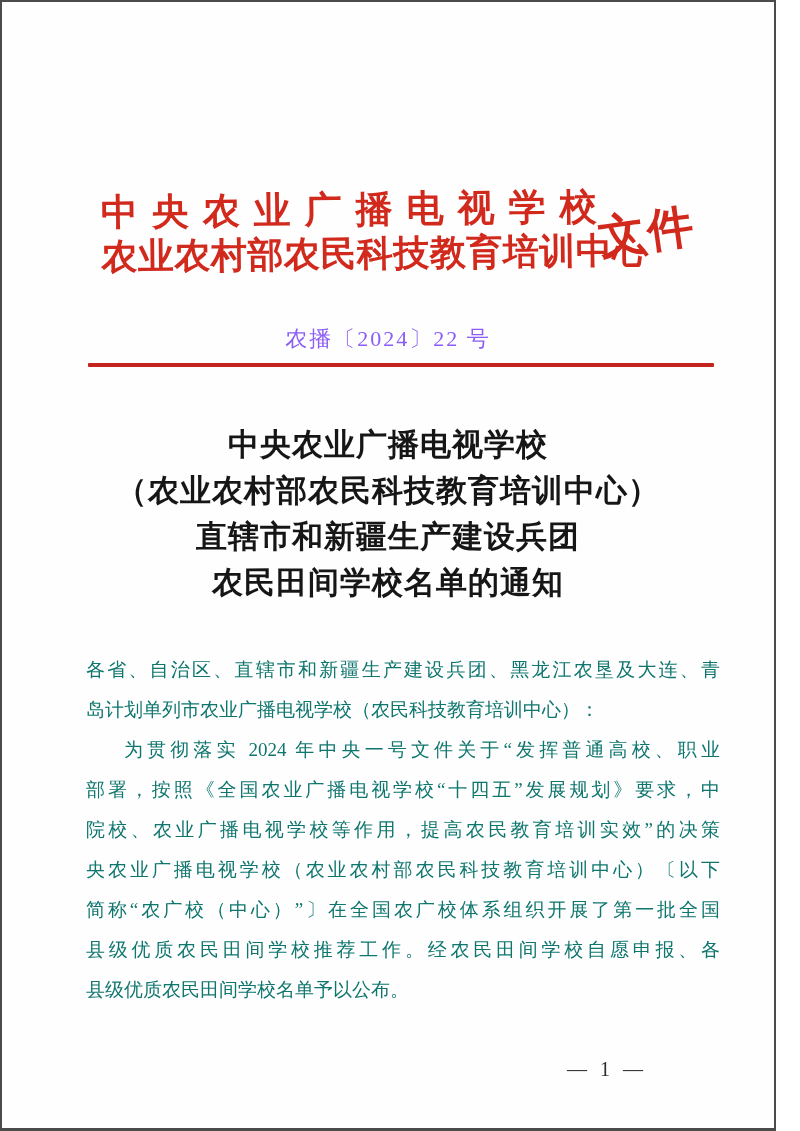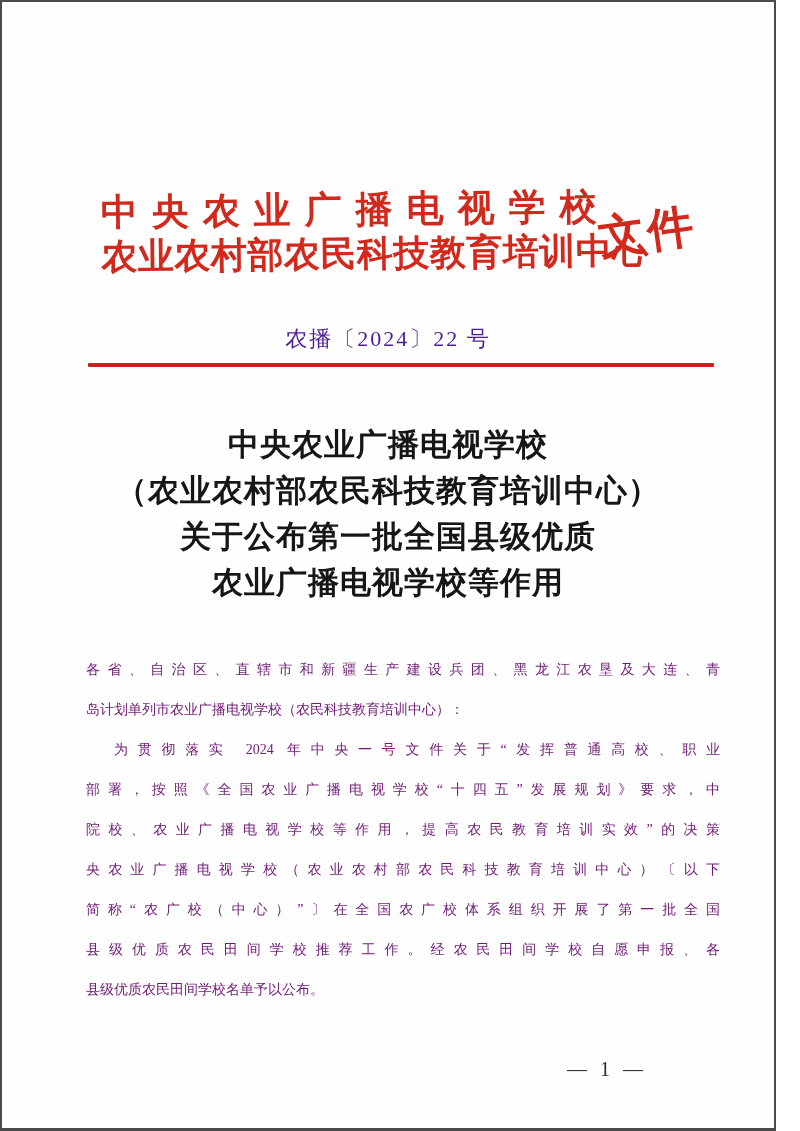--- a/index.html
+++ b/index.html
@@ -59,21 +59,21 @@
 
   
   .doc-number {
     position: absolute;
     left: 0;
     right: 0;
     top: 322px;
     text-align: center;
     font-size: 22px;
     letter-spacing: 2px;
-    color: #4c1d95;
+    color: #8b5cf6;
   }
   .red-rule {
     position: absolute;
     left: 86px;
     top: 361px;
     width: 626px;
     height: 4px;
     background: var(--rule, #c4241e);
     border-radius: 1px;
   }
@@ -91,23 +91,23 @@
     letter-spacing: 1px;
     color: #161616;
   }
 
   
   .body-block {
     position: absolute;
     left: 84px;
     top: 648px;
     width: 634px;
-    font-size: 14px;
+    font-size: 19px;
     line-height: 40px;
-    color: #701a75;
+    color: #0f766e;
   }
   .body-line {
     text-align: justify;
     text-align-last: left;
     white-space: nowrap;
   }
   .body-line.fill {
     text-align-last: justify;
     white-space: normal;
   }
@@ -139,22 +139,22 @@
 
   <div class="doc-type-label">文件</div>
 
   <div class="doc-number">农播〔2024〕22 号</div>
 
   <div class="red-rule"></div>
 
   <div class="title-block">
       <div class="title-line">中央农业广播电视学校</div>
       <div class="title-line">（农业农村部农民科技教育培训中心）</div>
-      <div class="title-line">关于公布第一批全国县级优质</div>
-      <div class="title-line">农业广播电视学校等作用</div>
+      <div class="title-line">直辖市和新疆生产建设兵团</div>
+      <div class="title-line">农民田间学校名单的通知</div>
     </div>
 
   <div class="body-block">
       <div class="body-line fill">各省、自治区、直辖市和新疆生产建设兵团、黑龙江农垦及大连、青</div>
       <div class="body-line">岛计划单列市农业广播电视学校（农民科技教育培训中心）：</div>
       <div class="body-line fill indent">为贯彻落实 2024 年中央一号文件关于“发挥普通高校、职业</div>
       <div class="body-line fill">部署，按照《全国农业广播电视学校“十四五”发展规划》要求，中</div>
       <div class="body-line fill">院校、农业广播电视学校等作用，提高农民教育培训实效”的决策</div>
       <div class="body-line fill">央农业广播电视学校（农业农村部农民科技教育培训中心）〔以下</div>
       <div class="body-line fill">简称“农广校（中心）”〕在全国农广校体系组织开展了第一批全国</div>

